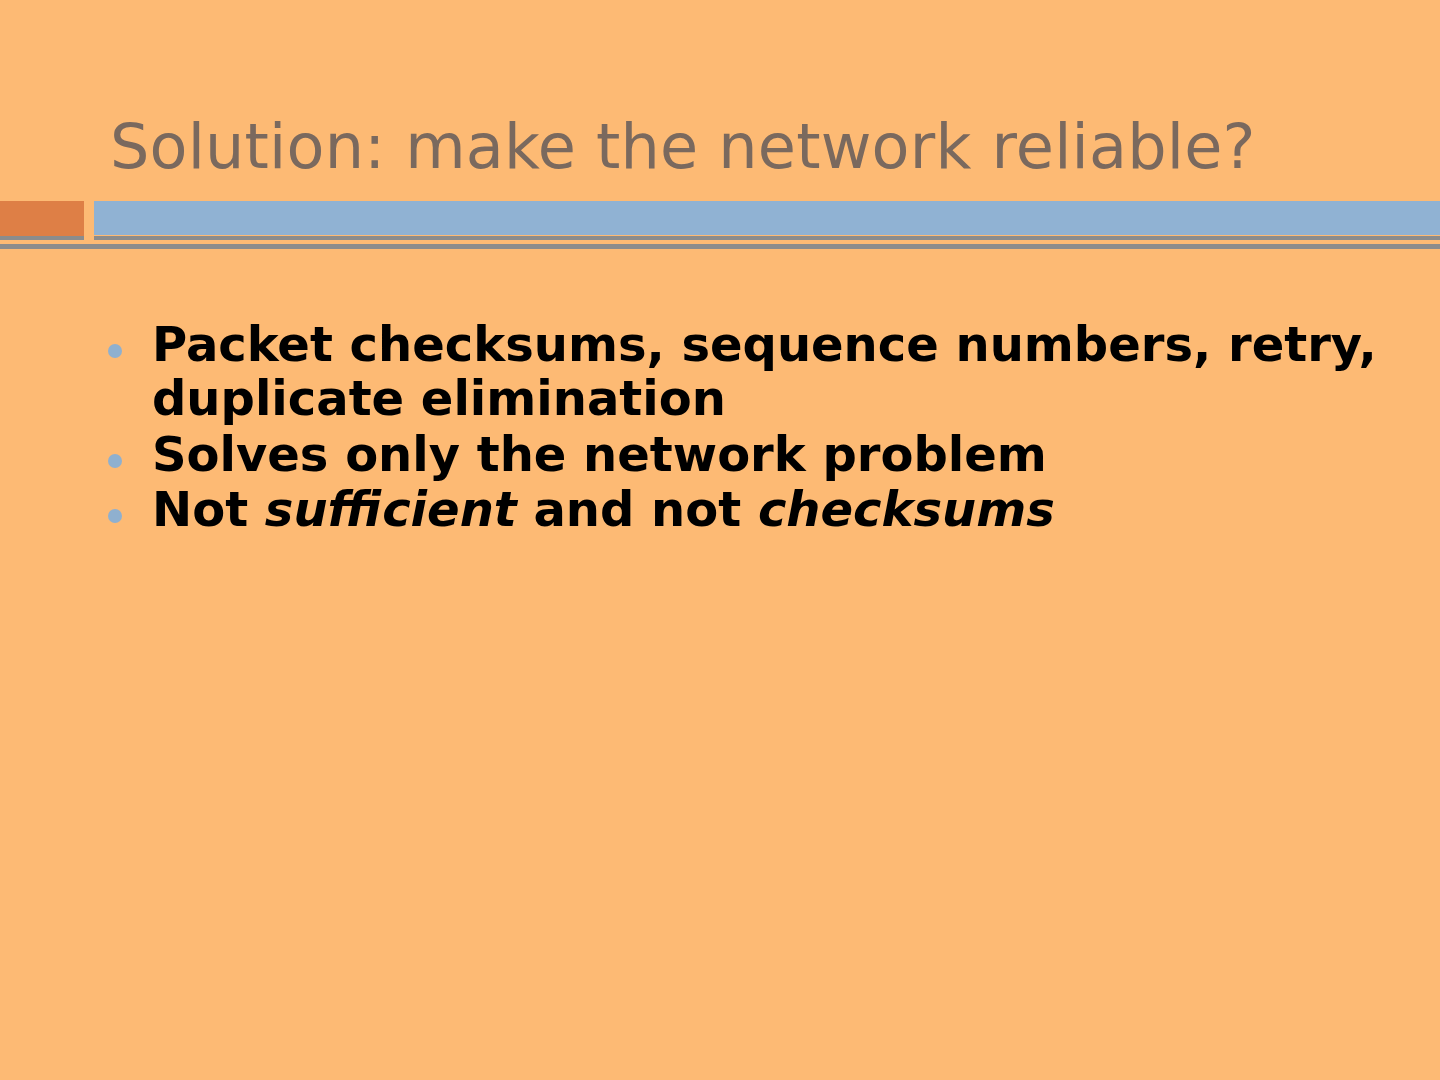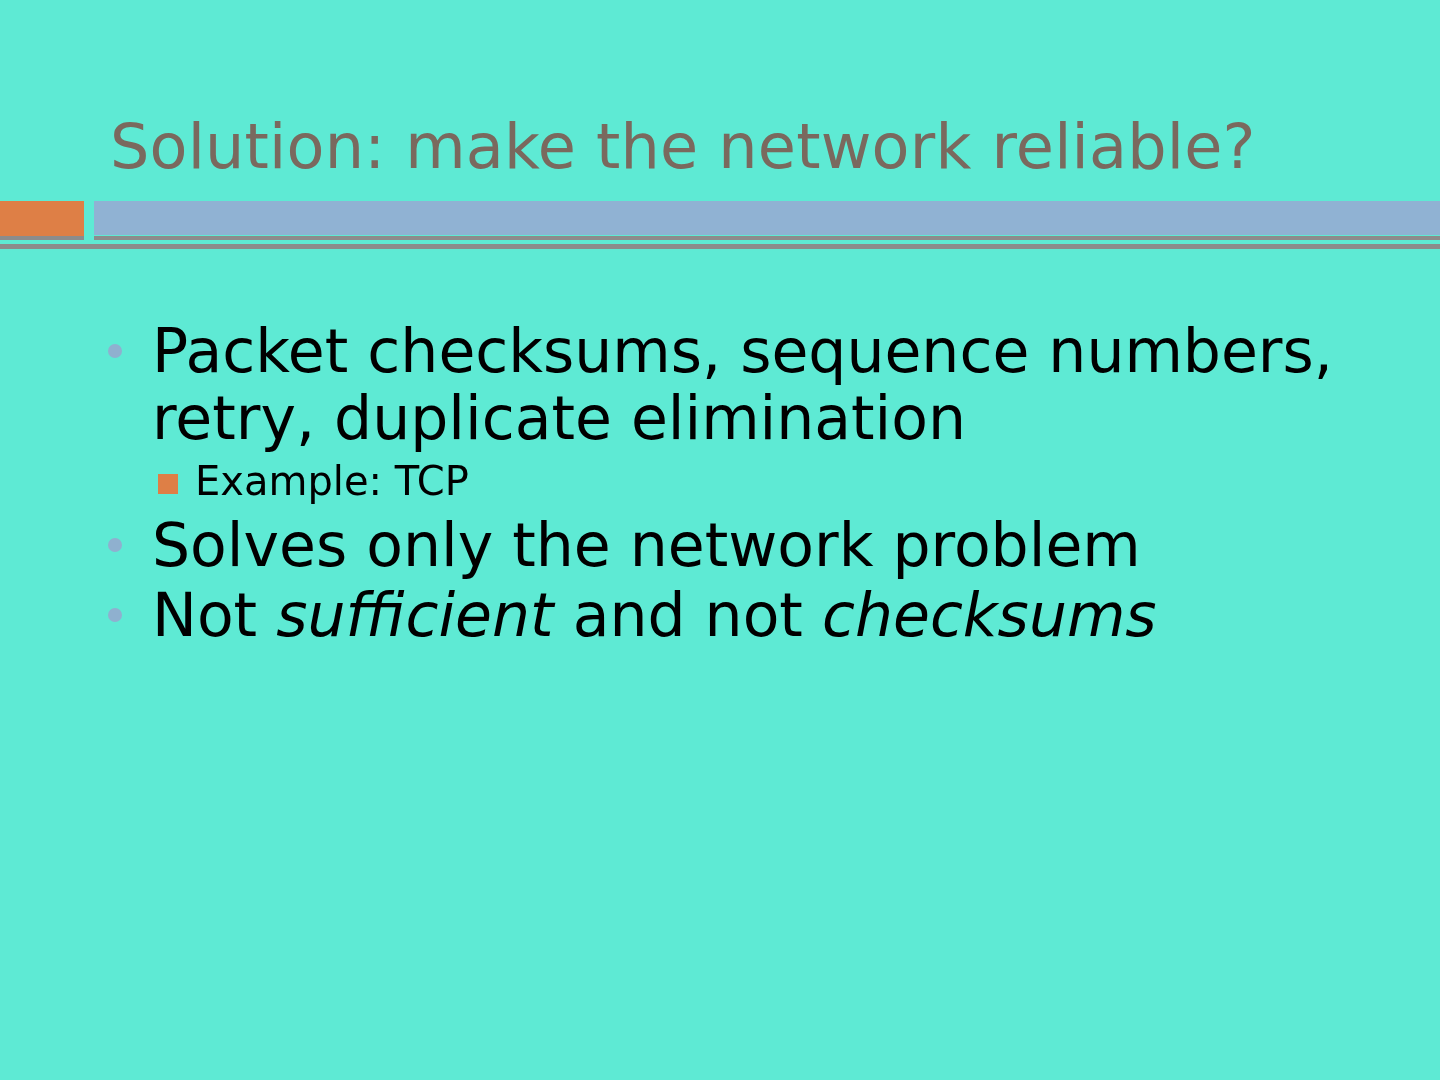--- a/index.html
+++ b/index.html
@@ -9,21 +9,21 @@
   }
 
   body {
     font-family: "DejaVu Sans", sans-serif;
   }
 
   .slide {
     position: relative;
     width: 1440px;
     height: 1080px;
-    background: #5eead4;
+    background: #fdba74;
     overflow: hidden;
   }
 
   
   .slide-title {
     position: absolute;
     left: 110px;
     top: 72px;
     width: 1260px;
     font-size: 62px;
@@ -96,24 +96,25 @@
     width: 1290px;
   }
 
   .bullet-row {
     position: relative;
     display: block;
   }
 
   .bullet-l1 {
     padding-left: 56px;
-    font-size: 60px;
+    font-size: 48px;
     line-height: 1.12;
     color: #000000;
     margin-bottom: 2px;
+    font-weight: bold;
   }
 
   .bullet-l1 .marker {
     position: absolute;
     left: 12px;
     top: 26px;
     width: 14px;
     height: 14px;
     border-radius: 50%;
     background: #8fb0cf;
@@ -161,24 +162,20 @@
     <div class="divider-rule-thick"></div>
   </div>
 
   <div class="body-content">
 
     <div class="bullet-row bullet-l1">
       <span class="marker"></span>
       <span class="bullet-text">Packet checksums, sequence numbers, retry, duplicate elimination</span>
     </div>
 
-    <div class="bullet-row bullet-l2">
-      <span class="marker"></span>
-      <span class="bullet-text">Example: TCP</span>
-    </div>
 
     <div class="bullet-row bullet-l1">
       <span class="marker"></span>
       <span class="bullet-text">Solves only the network problem</span>
     </div>
 
 
     <div class="bullet-row bullet-l1">
       <span class="marker"></span>
       <span class="bullet-text"><span>Not </span><span class="ital">sufficient</span><span> and not </span><span class="ital">checksums</span></span>

